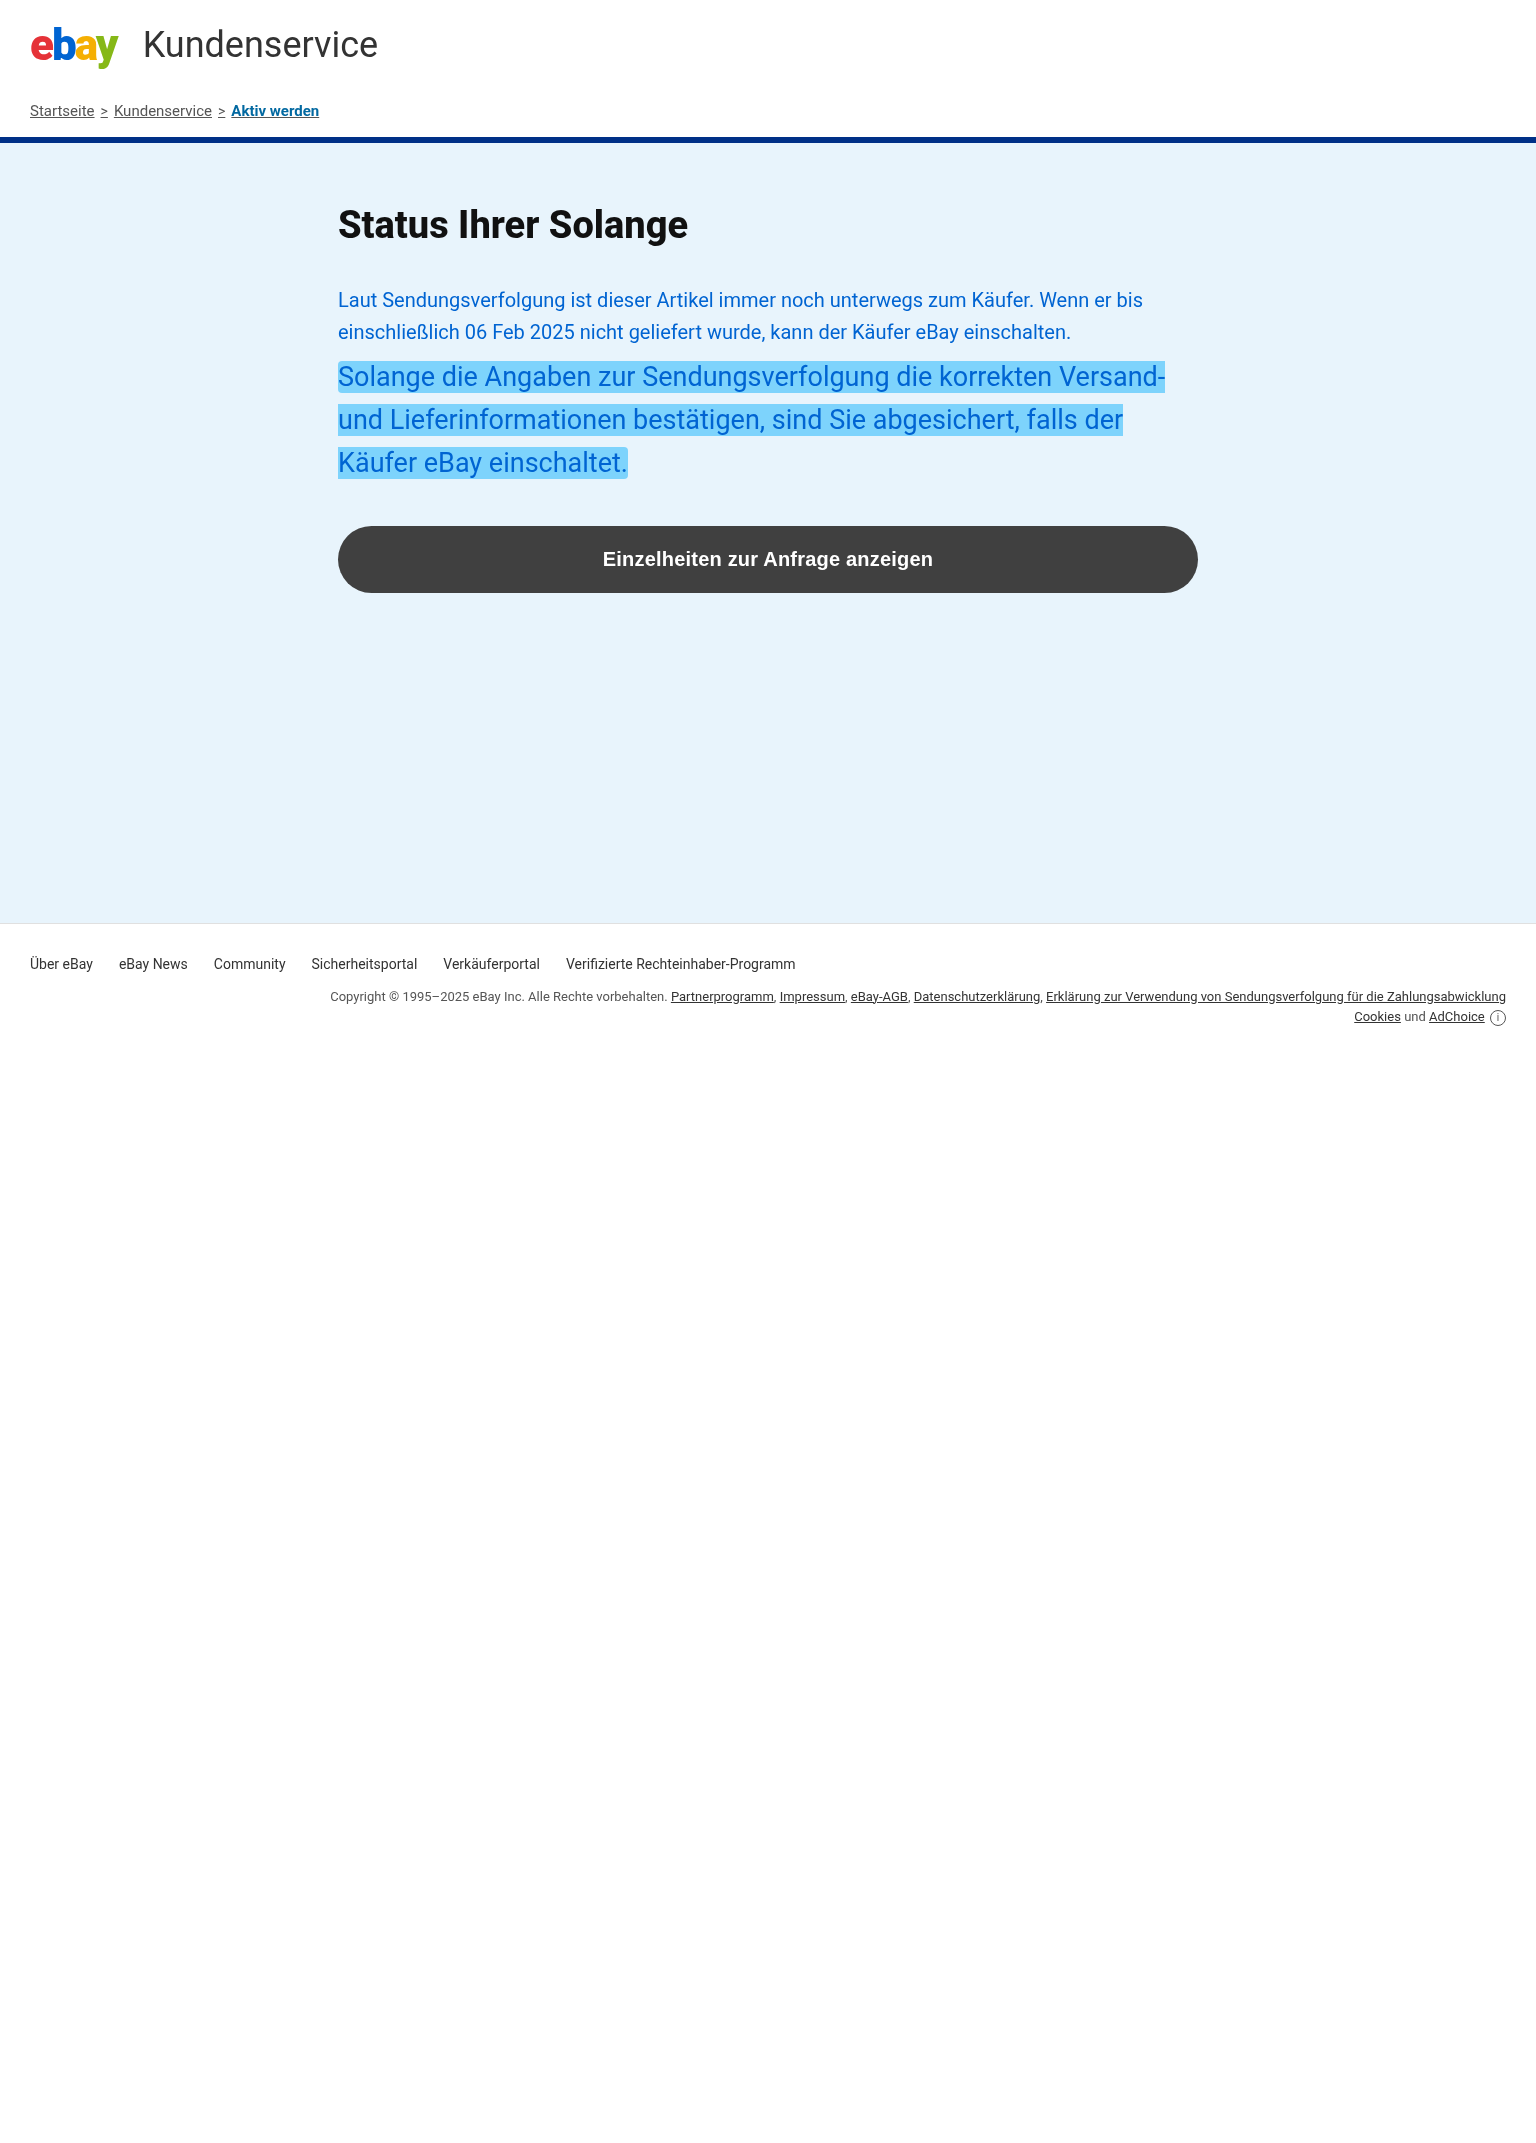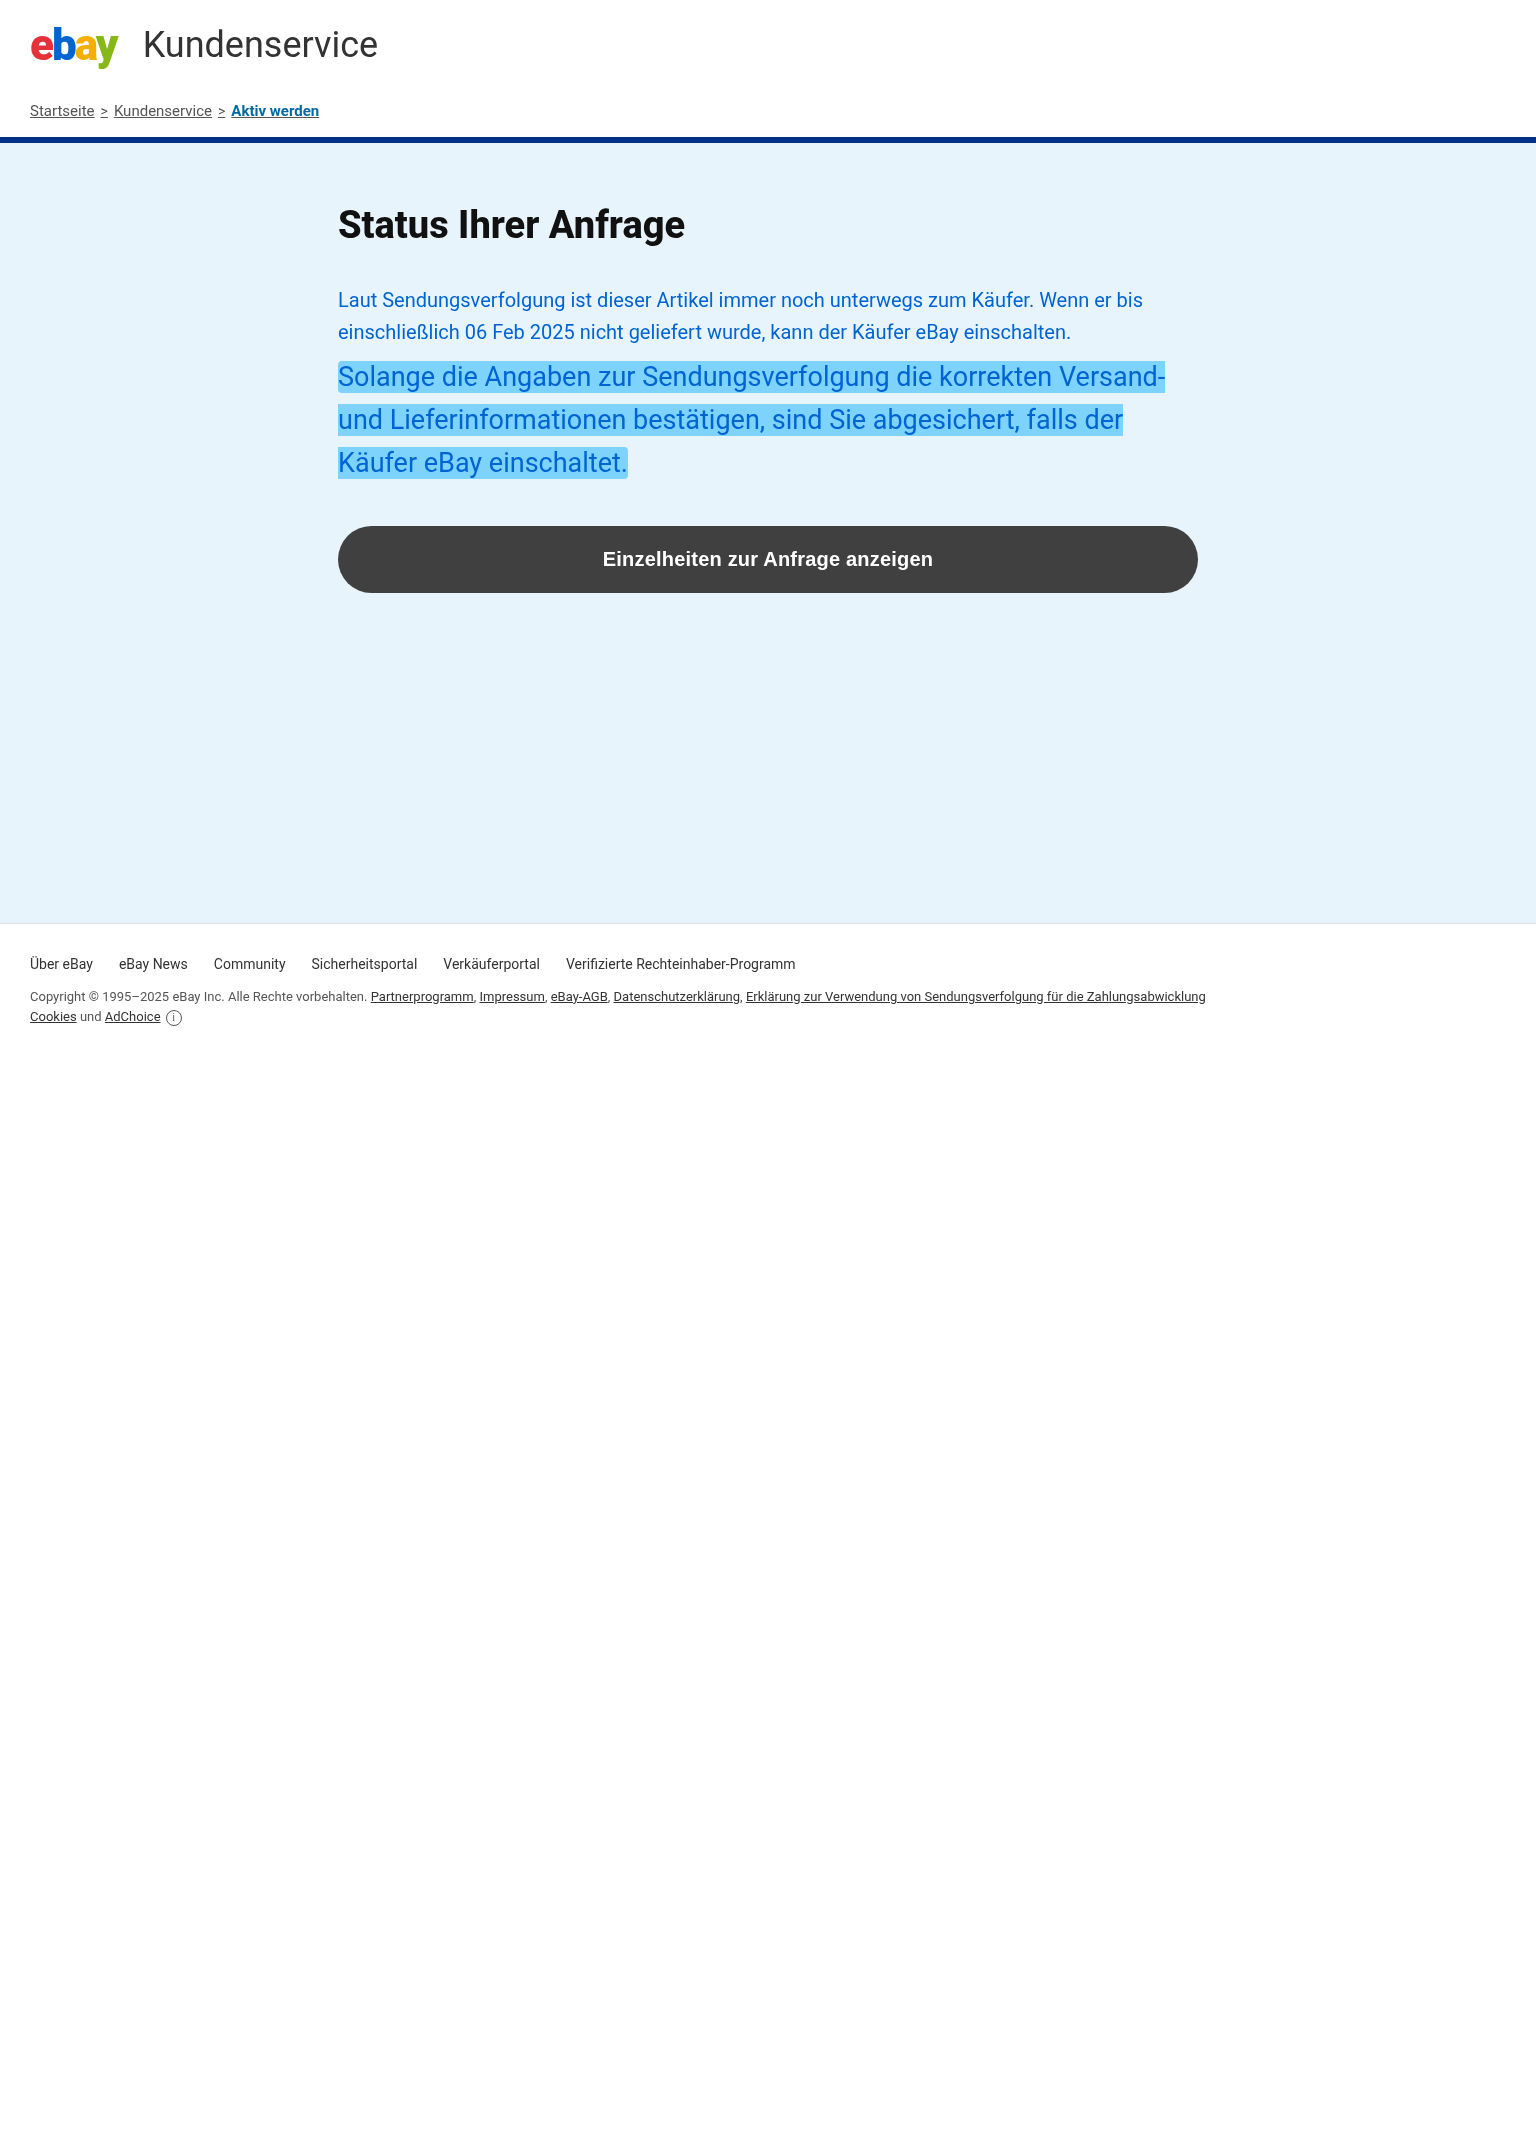--- a/index.html
+++ b/index.html
@@ -141,20 +141,21 @@
       text-align: center;
       letter-spacing: 0.2px;
     }
 
     
     .footer {
       background: #ffffff;
       padding: 30px 30px 20px 30px;
       border-top: 1px solid #e0e0e0;
       margin-top: 0;
+      text-align: right;
     }
 
     .footer-links-row {
       display: flex;
       flex-wrap: wrap;
       gap: 8px 26px;
       margin-bottom: 12px;
       font-size: 14px;
     }
 
@@ -209,21 +210,21 @@
   <span class="breadcrumb-separator">&gt;</span>
   <a class="breadcrumb-link">Kundenservice</a>
   <span class="breadcrumb-separator">&gt;</span>
   <span class="breadcrumb-current">Aktiv werden</span>
 </nav>
 
 <div class="top-bar"></div>
 
 <main class="main-content">
   <div class="content-card">
-    <h1 class="page-title">Status Ihrer Anfrage</h1>
+    <h1 class="page-title">Status Ihrer Solange</h1>
 
     <div class="text-block">
       <p class="info-text">Laut Sendungsverfolgung ist dieser Artikel immer noch unterwegs zum Käufer. Wenn er bis einschließlich 06 Feb 2025 nicht geliefert wurde, kann der Käufer eBay einschalten.</p>
       <p class="info-text">
         <span class="highlighted-text">Solange die Angaben zur Sendungsverfolgung die korrekten Versand- und Lieferinformationen bestätigen, sind Sie abgesichert, falls der Käufer eBay einschaltet.</span>
       </p>
     </div>
 
     <button class="cta-button">Einzelheiten zur Anfrage anzeigen</button>
   </div>

